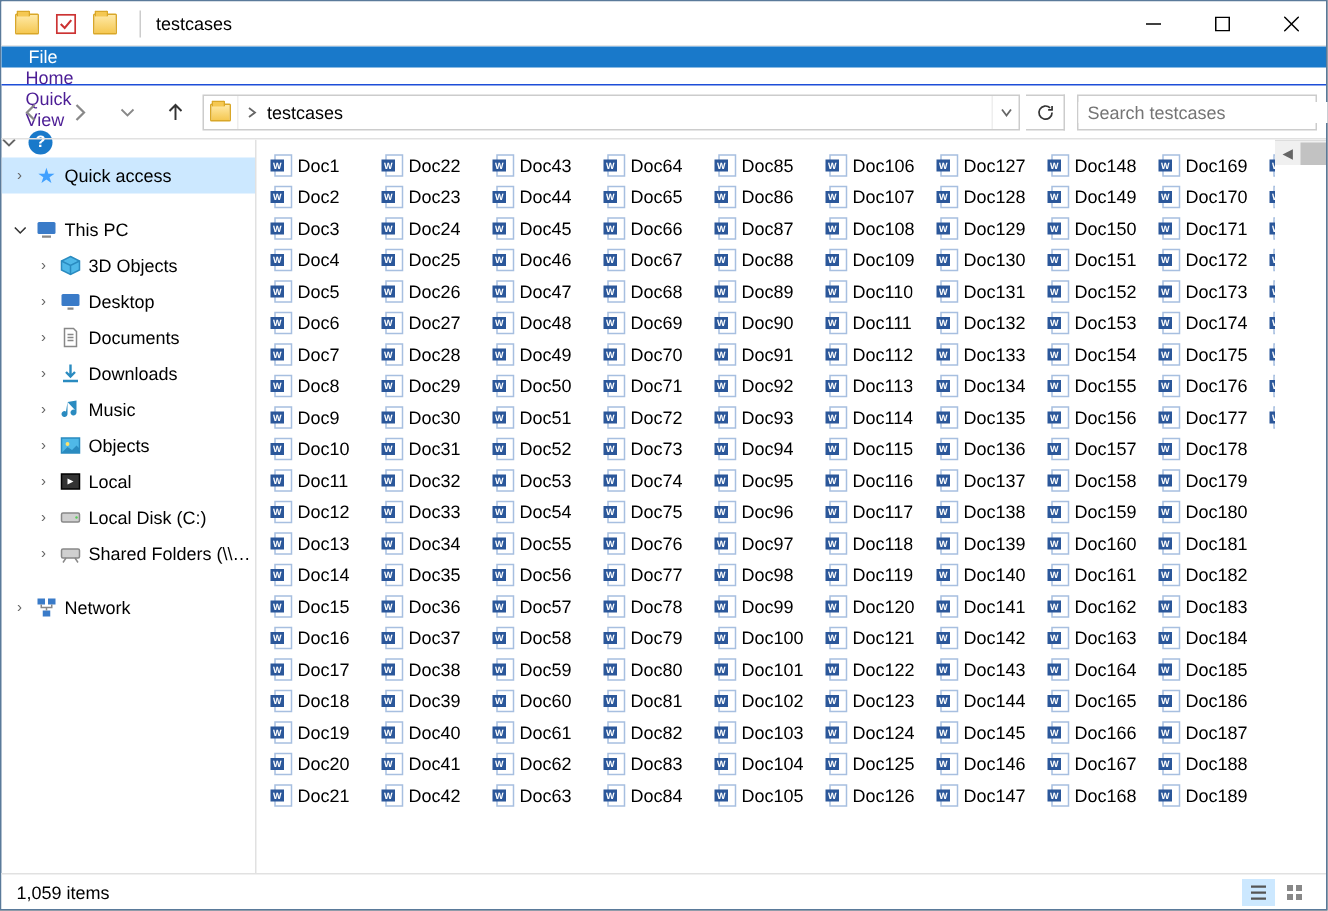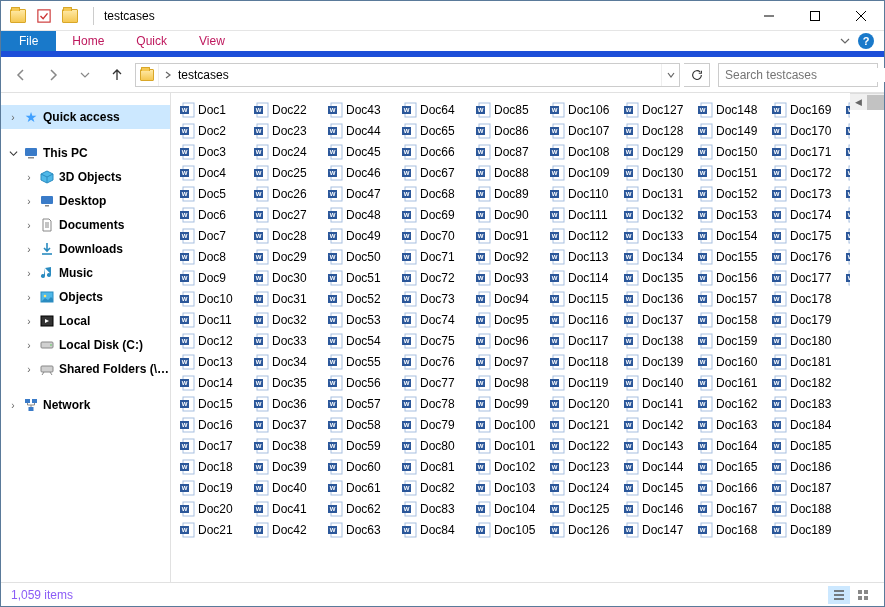--- a/index.html
+++ b/index.html
@@ -10,22 +10,22 @@
 .qat-icon { width: 22px; height: 22px; display: flex; align-items: center; justify-content: center; }
 .folder-ico { width: 16px; height: 14px; background: linear-gradient(#ffe9a6,#f5c852); border: 1px solid #d9a728; border-radius: 1px; position: relative; }
 .folder-ico::before { content: ""; position: absolute; top: -3px; left: 0; width: 7px; height: 3px; background: #f5c852; border: 1px solid #d9a728; border-bottom: none; border-radius: 1px 1px 0 0; }
 .check-ico svg { width: 14px; height: 14px; }
 .title-sep { width: 1px; height: 18px; background: #ccc; margin: 0 6px; }
 .title-txt { font-size: 12px; color: #000; padding-left: 4px; }
 .titlebar-spacer { flex: 1; }
 .win-controls { display: flex; }
 .win-btn { width: 46px; height: 30px; display: flex; align-items: center; justify-content: center; cursor: default; }
 .win-btn svg { width: 10px; height: 10px; }
-.ribbon-tabs { height: 26px; display: flex; align-items: stretch; border-bottom: 6px solid #1d4ed8; background: #fff; }
-.ribbon-tab { padding: 0 16px; font-size: 12px; display: flex; align-items: center; color: #be185d; cursor: default; }
+.ribbon-tabs { height: 26px; display: flex; align-items: stretch; border-bottom: 1px solid #1d4ed8; background: #fff; flex-direction: column; }
+.ribbon-tab { padding: 0 16px; font-size: 12px; display: flex; align-items: center; color: #4c1d95; cursor: default; }
 .ribbon-tab.file { background: #1979ca; color: #fff; padding: 0 18px; }
 .ribbon-spacer { flex: 1; }
 .ribbon-right { display: flex; align-items: center; padding-right: 10px; gap: 8px; }
 .chevron-down, .help-icon { display: flex; align-items: center; justify-content: center; }
 .help-icon { width: 16px; height: 16px; border-radius: 50%; background: #1979ca; color: #fff; font-size: 11px; font-weight: bold; }
 .navbar { height: 36px; display: flex; align-items: center; padding: 0 6px; gap: 4px; border-bottom: 1px solid #e1e1e1; }
 .nav-btn { width: 28px; height: 28px; display: flex; align-items: center; justify-content: center; color: #888; }
 .nav-btn.enabled { color: #333; }
 .addr-bar { flex: 1; height: 24px; border: 1px solid #ccc; display: flex; align-items: center; background: #fff; }
 .addr-icon { width: 22px; display: flex; align-items: center; justify-content: center; }
@@ -34,34 +34,34 @@
 .refresh-btn { width: 26px; height: 24px; border: 1px solid #ccc; border-left: none; display: flex; align-items: center; justify-content: center; }
 .search-box { width: 160px; height: 24px; border: 1px solid #ccc; display: flex; align-items: center; margin-left: 4px; }
 .search-input { flex: 1; border: none; outline: none; font-size: 12px; padding: 0 6px; color: #666; }
 .search-btn { width: 26px; display: flex; align-items: center; justify-content: center; color: #666; }
 .body { flex: 1; display: flex; overflow: hidden; }
 .sidebar { width: 170px; border-right: 1px solid #e1e1e1; overflow-y: auto; padding-top: 12px; font-size: 12px; }
 .tree-item { display: flex; align-items: center; height: 24px; padding-left: 6px; gap: 4px; cursor: default; }
 .tree-item.selected { background: #cce8ff; }
 .tree-expand { width: 12px; display: flex; align-items: center; justify-content: center; color: #666; font-size: 10px; }
 .tree-icon { width: 16px; height: 16px; display: flex; align-items: center; justify-content: center; }
-.tree-label { flex: 1; white-space: nowrap; overflow: hidden; text-overflow: ellipsis; font-weight: bold; }
+.tree-label { flex: 1; white-space: nowrap; overflow: hidden; text-overflow: ellipsis; }
 .tree-indent1 { padding-left: 22px; }
 .tree-sep { height: 12px; }
 .content { flex: 1; display: flex; flex-direction: row; overflow: hidden; }
 .file-area { flex: 1; overflow: auto; position: relative; }
 .file-grid { padding: 6px 0 6px 6px; display: flex; flex-direction: column; flex-wrap: wrap; align-content: flex-start; height: 470px; column-gap: 2px; }
 .file-item { width: 72px; height: 21px; display: flex; align-items: center; gap: 3px; cursor: default; padding-left: 2px; }
 .word-icon { width: 16px; height: 16px; flex-shrink: 0; }
 .file-label { font-size: 12px; white-space: nowrap; overflow: hidden; }
 .hscroll { height: 17px; background: #f0f0f0; border-top: 1px solid #ddd; display: flex; align-items: center; }
 .hscroll-btn { width: 17px; height: 17px; display: flex; align-items: center; justify-content: center; color: #666; font-size: 9px; }
 .hscroll-track { flex: 1; height: 17px; position: relative; }
 .hscroll-thumb { position: absolute; left: 0; width: 30px; height: 15px; top: 1px; background: #c2c2c2; }
-.statusbar { height: 24px; border-top: 1px solid #e1e1e1; display: flex; align-items: center; padding: 0 10px; font-size: 12px; color: #8b5cf6; background: #fff; }
+.statusbar { height: 24px; border-top: 1px solid #e1e1e1; display: flex; align-items: center; padding: 0 10px; font-size: 12px; color: #000000; background: #fff; }
 .status-spacer { flex: 1; }
 .view-btns { display: flex; gap: 2px; }
 .view-btn { width: 22px; height: 18px; display: flex; align-items: center; justify-content: center; color: #666; }
 .view-btn.active { background: #cce8ff; }
 .star-ico { color: #40a0ff; font-size: 14px; }
 .pc-ico svg, .tree-svg svg { width: 16px; height: 16px; }
 </style>
 </head>
 <body>
 

